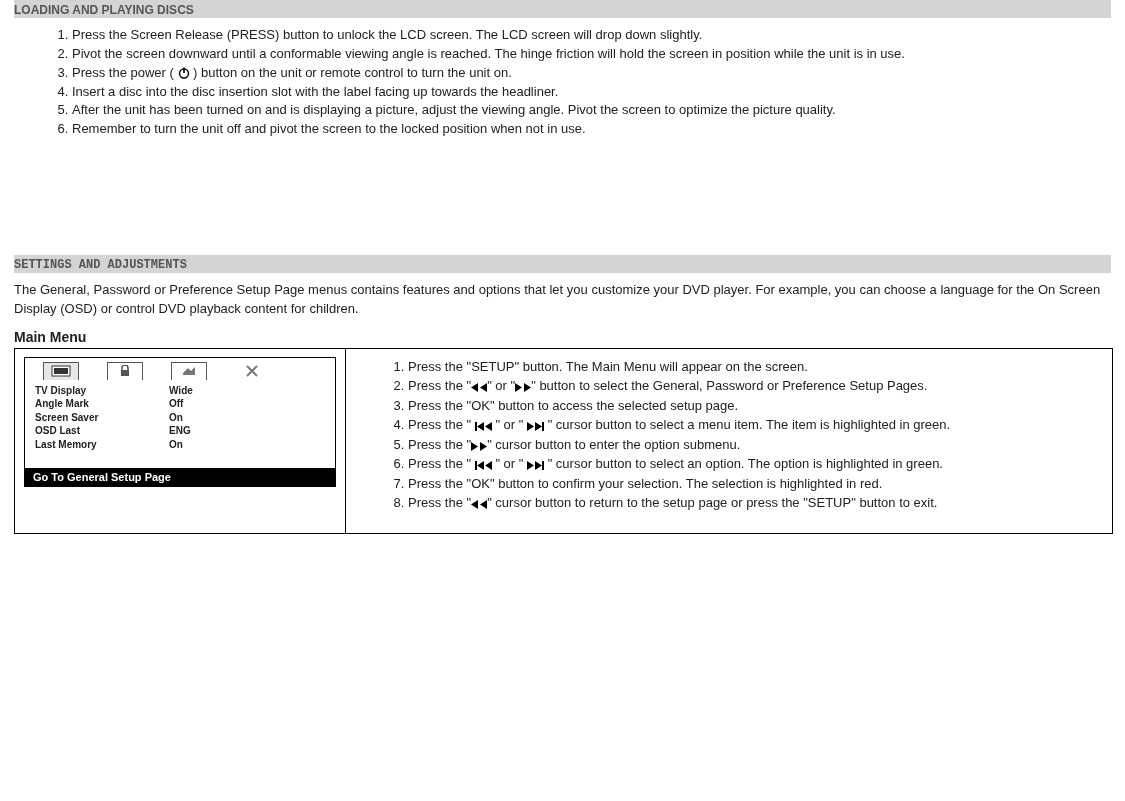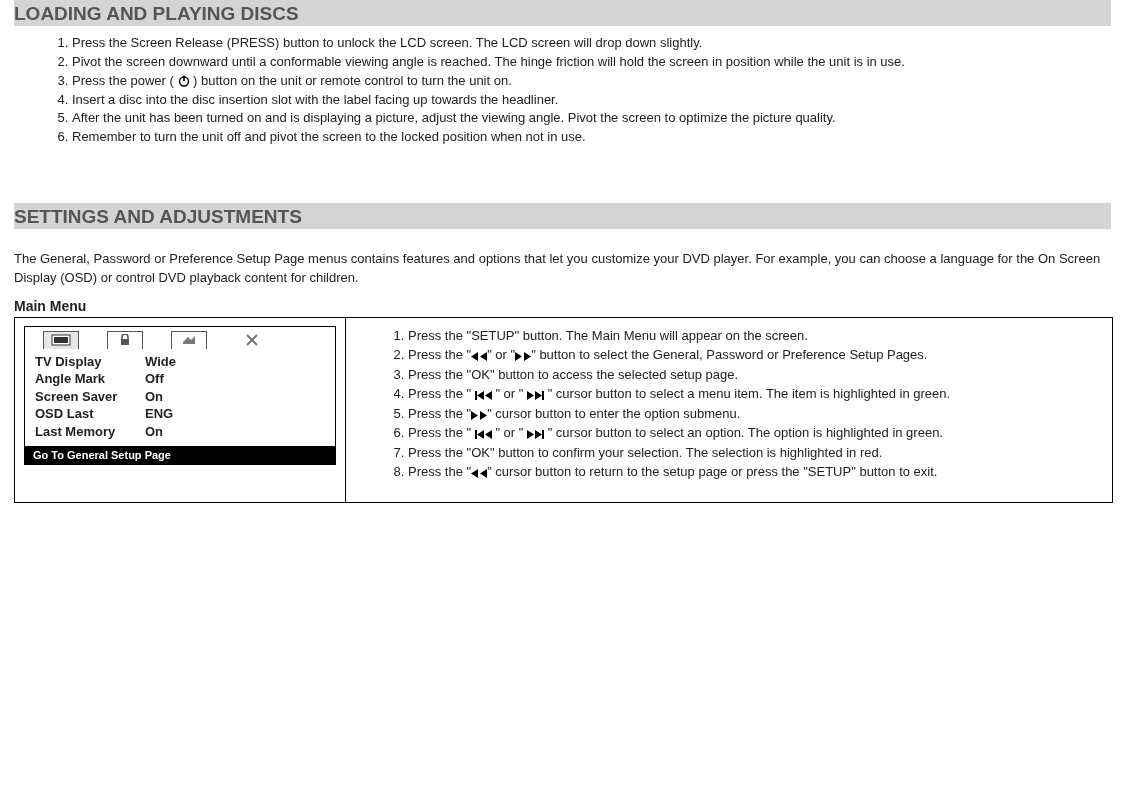--- a/index.html
+++ b/index.html
@@ -10,42 +10,43 @@
     padding: 0;
     width: 1125px;
     background: #fff;
   }
   .page {
     padding: 0 14px 20px 14px;
   }
   .section-header {
     background: #d4d4d4;
     font-weight: bold;
-    font-size: 19px;
+    font-size: 12px;
     color: #555;
     padding: 3px 0 1px 0;
     margin-bottom: 8px;
   }
   .section-header-first {
     margin-top: 0;
   }
   .section-header-second {
-    margin-top: 56px;
+    margin-top: 116px;
+    font-family: Liberation Mono, monospace;
   }
   .ol {
     list-style: decimal;
     padding-left: 30px;
     margin: 4px 0 10px 0;
   }
   .ol li {
     line-height: 1.45;
     margin-left: 28px;
   }
   .intro {
-    margin: 21px 0 8px 0;
+    margin: 8px 0 8px 0;
     line-height: 1.45;
   }
   .subheader {
     font-weight: bold;
     font-size: 14px;
     margin: 10px 0 3px 0;
   }
   .two-col {
     border: 1px solid #000;
     display: flex;
@@ -102,22 +103,23 @@
     font-size: 11px;
   }
   .osd-body {
     padding: 4px 10px 6px 10px;
     background: #fff;
     min-height: 78px;
   }
   .osd-row {
     display: flex;
     line-height: 1.35;
-    font-size: 13px;
-    font-weight: bold;
+    font-size: 10px;
+    font-weight: bold;
+    gap: 24px;
   }
   .osd-key { width: 110px; }
   .osd-val { }
   .page-number {
     text-align: center;
     font-size: 13px;
     margin-top: 120px;
   }
 
   

